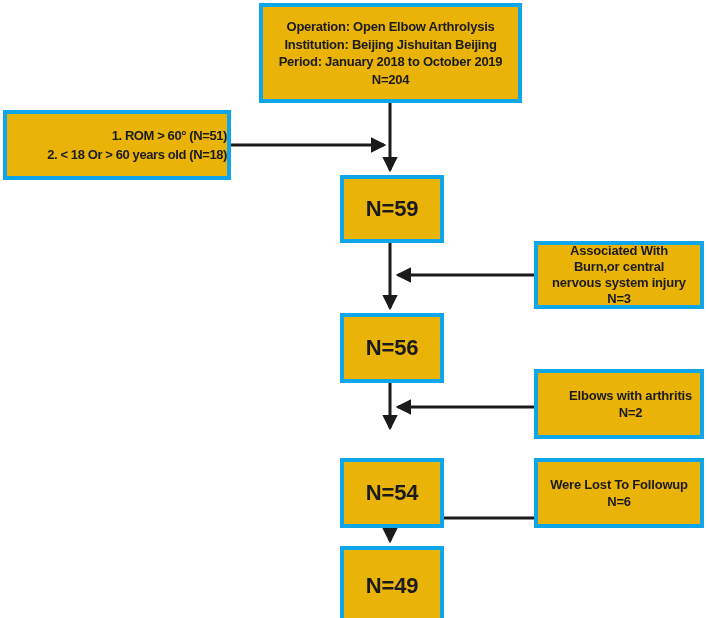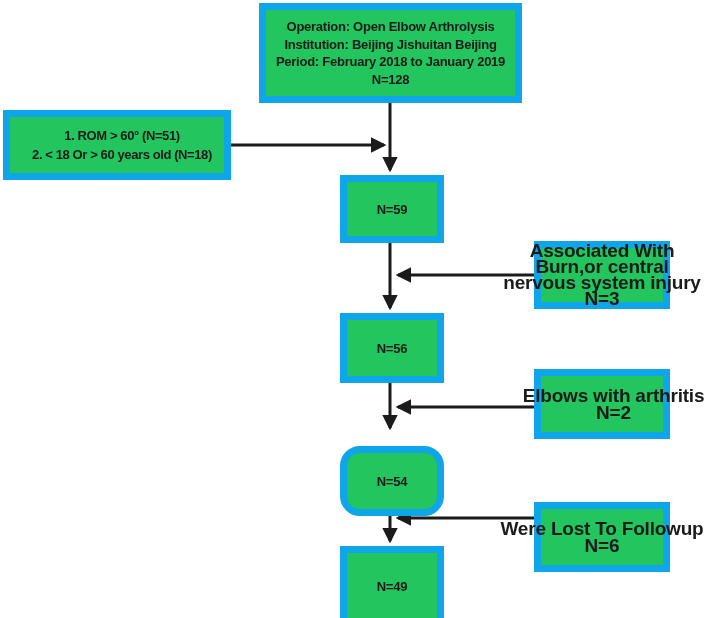--- a/index.html
+++ b/index.html
@@ -18,22 +18,22 @@
   #arrow-layer {
     position: absolute;
     left: 0;
     top: 0;
     width: 708px;
     height: 618px;
   }
   .box {
     position: absolute;
     box-sizing: border-box;
-    border: 7px solid #0ea5e9;
-    background: #22c55e;
+    border: 4px solid #0ea5e9;
+    background: #eab308;
     color: #1b1b1b;
     font-weight: 700;
     display: flex;
     flex-direction: column;
     justify-content: center;
     align-items: center;
     text-align: center;
   }
   .box .line {
     display: block;
@@ -42,46 +42,46 @@
   .box-enrollment {
     left: 259px; top: 3px;
     width: 263px; height: 100px;
     font-size: 13px;
     line-height: 17.5px;
     letter-spacing: -0.25px;
   }
   .box-exclusion-initial {
     left: 3px; top: 110px;
     width: 228px; height: 70px;
-    align-items: center;
+    align-items: flex-end;
     text-align: left;
     padding-left: 10px;
     font-size: 13px;
     line-height: 19px;
     letter-spacing: -0.4px;
   }
   .box-n {
     width: 104px;
-    font-size: 13px;
+    font-size: 22px;
     letter-spacing: -0.2px;
   }
   .box-n59 { left: 340px; top: 175px; height: 68px; }
   .box-n56 { left: 340px; top: 313px; height: 70px; }
-  .box-n54 { left: 340px; top: 446px; height: 70px; border-radius: 20px; }
+  .box-n54 { left: 340px; top: 458px; height: 70px; }
   .box-n49 { left: 340px; top: 546px; height: 80px; }
   .box-side {
     left: 534px;
-    width: 136px;
-    font-size: 19px;
+    width: 170px;
+    font-size: 13px;
     line-height: 16px;
     letter-spacing: -0.2px;
   }
   .box-exclusion-burn     { top: 241px; height: 68px; }
   .box-exclusion-arthritis{ top: 369px; height: 70px; line-height: 17px; padding-left: 23px; }
-  .box-exclusion-followup { top: 502px; height: 70px; line-height: 17px; align-items: center; }
+  .box-exclusion-followup { top: 458px; height: 70px; line-height: 17px; align-items: center; }
 </style>
 </head>
 <body>
 
 <div id="canvas">
 
   <svg id="arrow-layer" viewBox="0 0 708 618" xmlns="http://www.w3.org/2000/svg">
     <defs>
       <marker id="arrowhead" viewBox="0 0 10 10" refX="8.5" refY="5" markerWidth="5.2" markerHeight="5.2" orient="auto" markerUnits="strokeWidth">
         <path d="M0,0 L10,5 L0,10 Z" fill="#1b1b1b"></path>
@@ -95,22 +95,22 @@
 
     <line x1="230" y1="145" x2="384" y2="145" stroke-width="3" marker-end="url(#arrowhead)" stroke="#1b1b1b"></line>
     <line x1="534" y1="275" x2="398" y2="275" stroke-width="3" marker-end="url(#arrowhead)" stroke="#1b1b1b"></line>
     <line x1="534" y1="407" x2="398" y2="407" stroke-width="3" marker-end="url(#arrowhead)" stroke="#1b1b1b"></line>
     <line x1="534" y1="518" x2="398" y2="518" stroke-width="3" marker-end="url(#arrowhead)" stroke="#1b1b1b"></line>
   </svg>
 
   <div class="box box-enrollment">
     <span class="line">Operation: Open Elbow Arthrolysis</span>
     <span class="line">Institution: Beijing Jishuitan Beijing</span>
-    <span class="line">Period: February 2018 to January 2019</span>
-    <span class="line">N=128</span>
+    <span class="line">Period: January 2018 to October 2019</span>
+    <span class="line">N=204</span>
   </div>
 
   <div class="box box-exclusion-initial">
     <span class="line">1. ROM &gt; 60° (N=51)</span>
     <span class="line">2. &lt; 18 Or  &gt; 60 years old (N=18)</span>
   </div>
 
   <div class="box box-n box-n59">
     <span class="line">N=59</span>
   </div>

